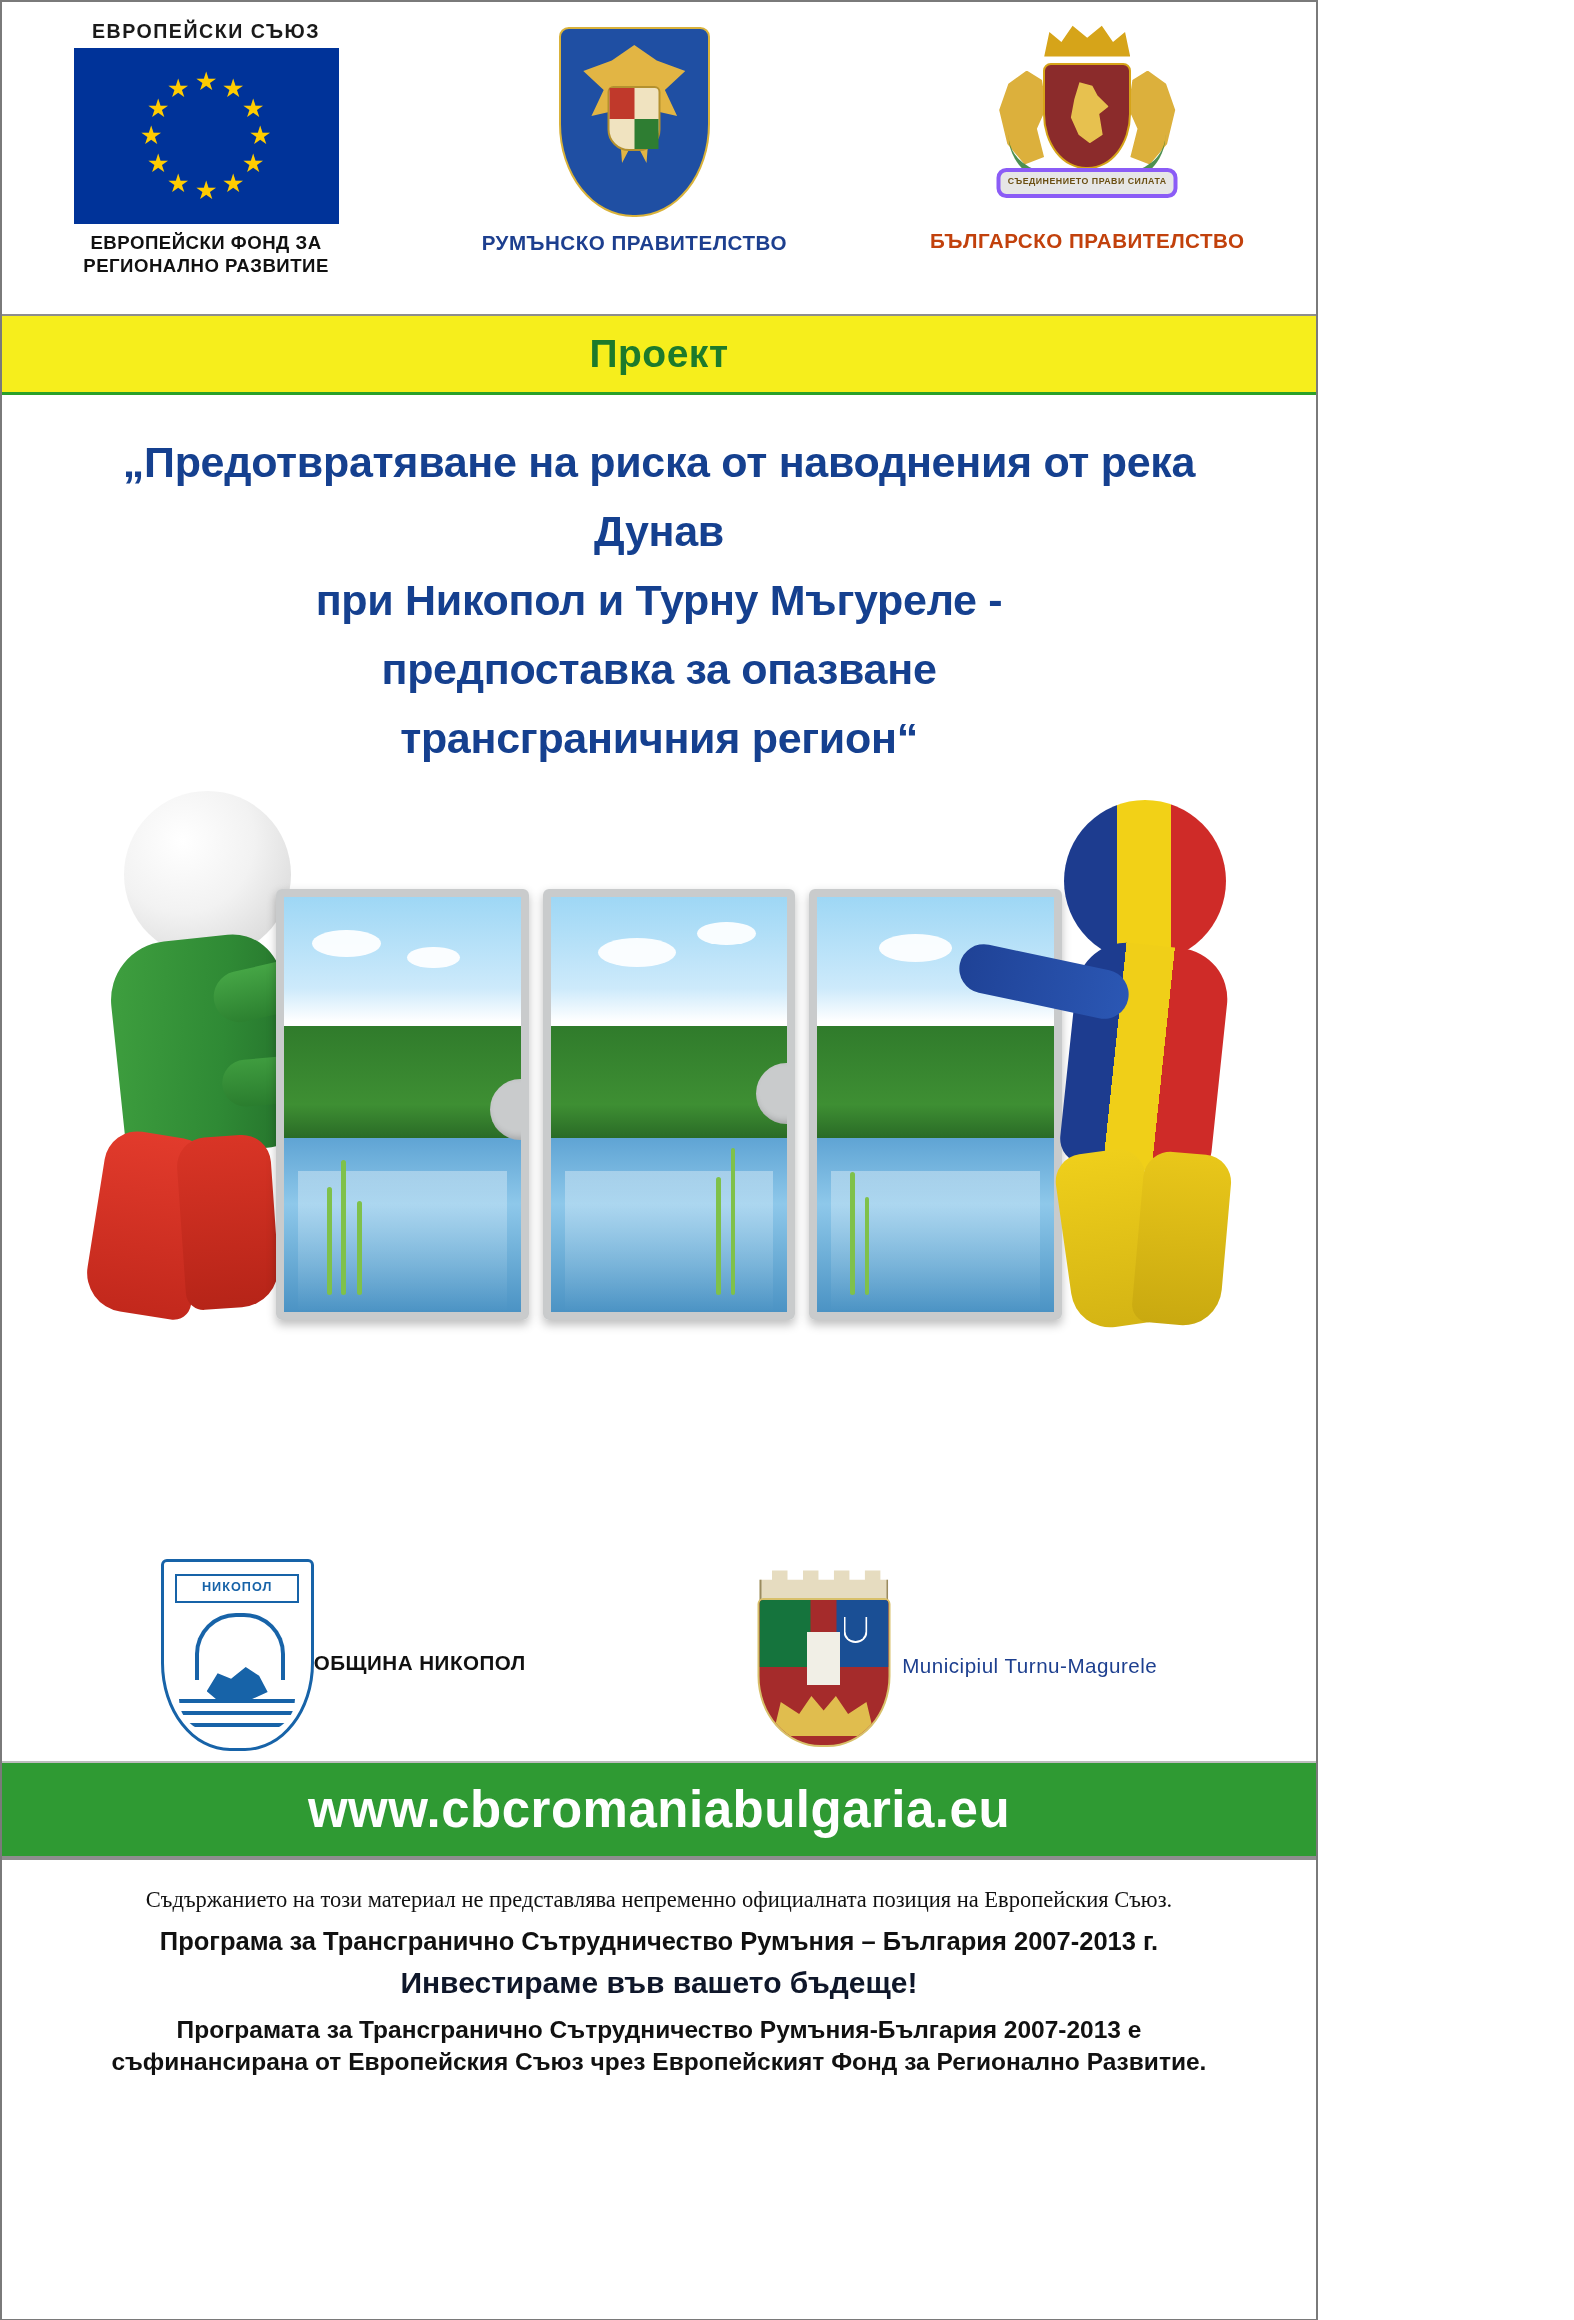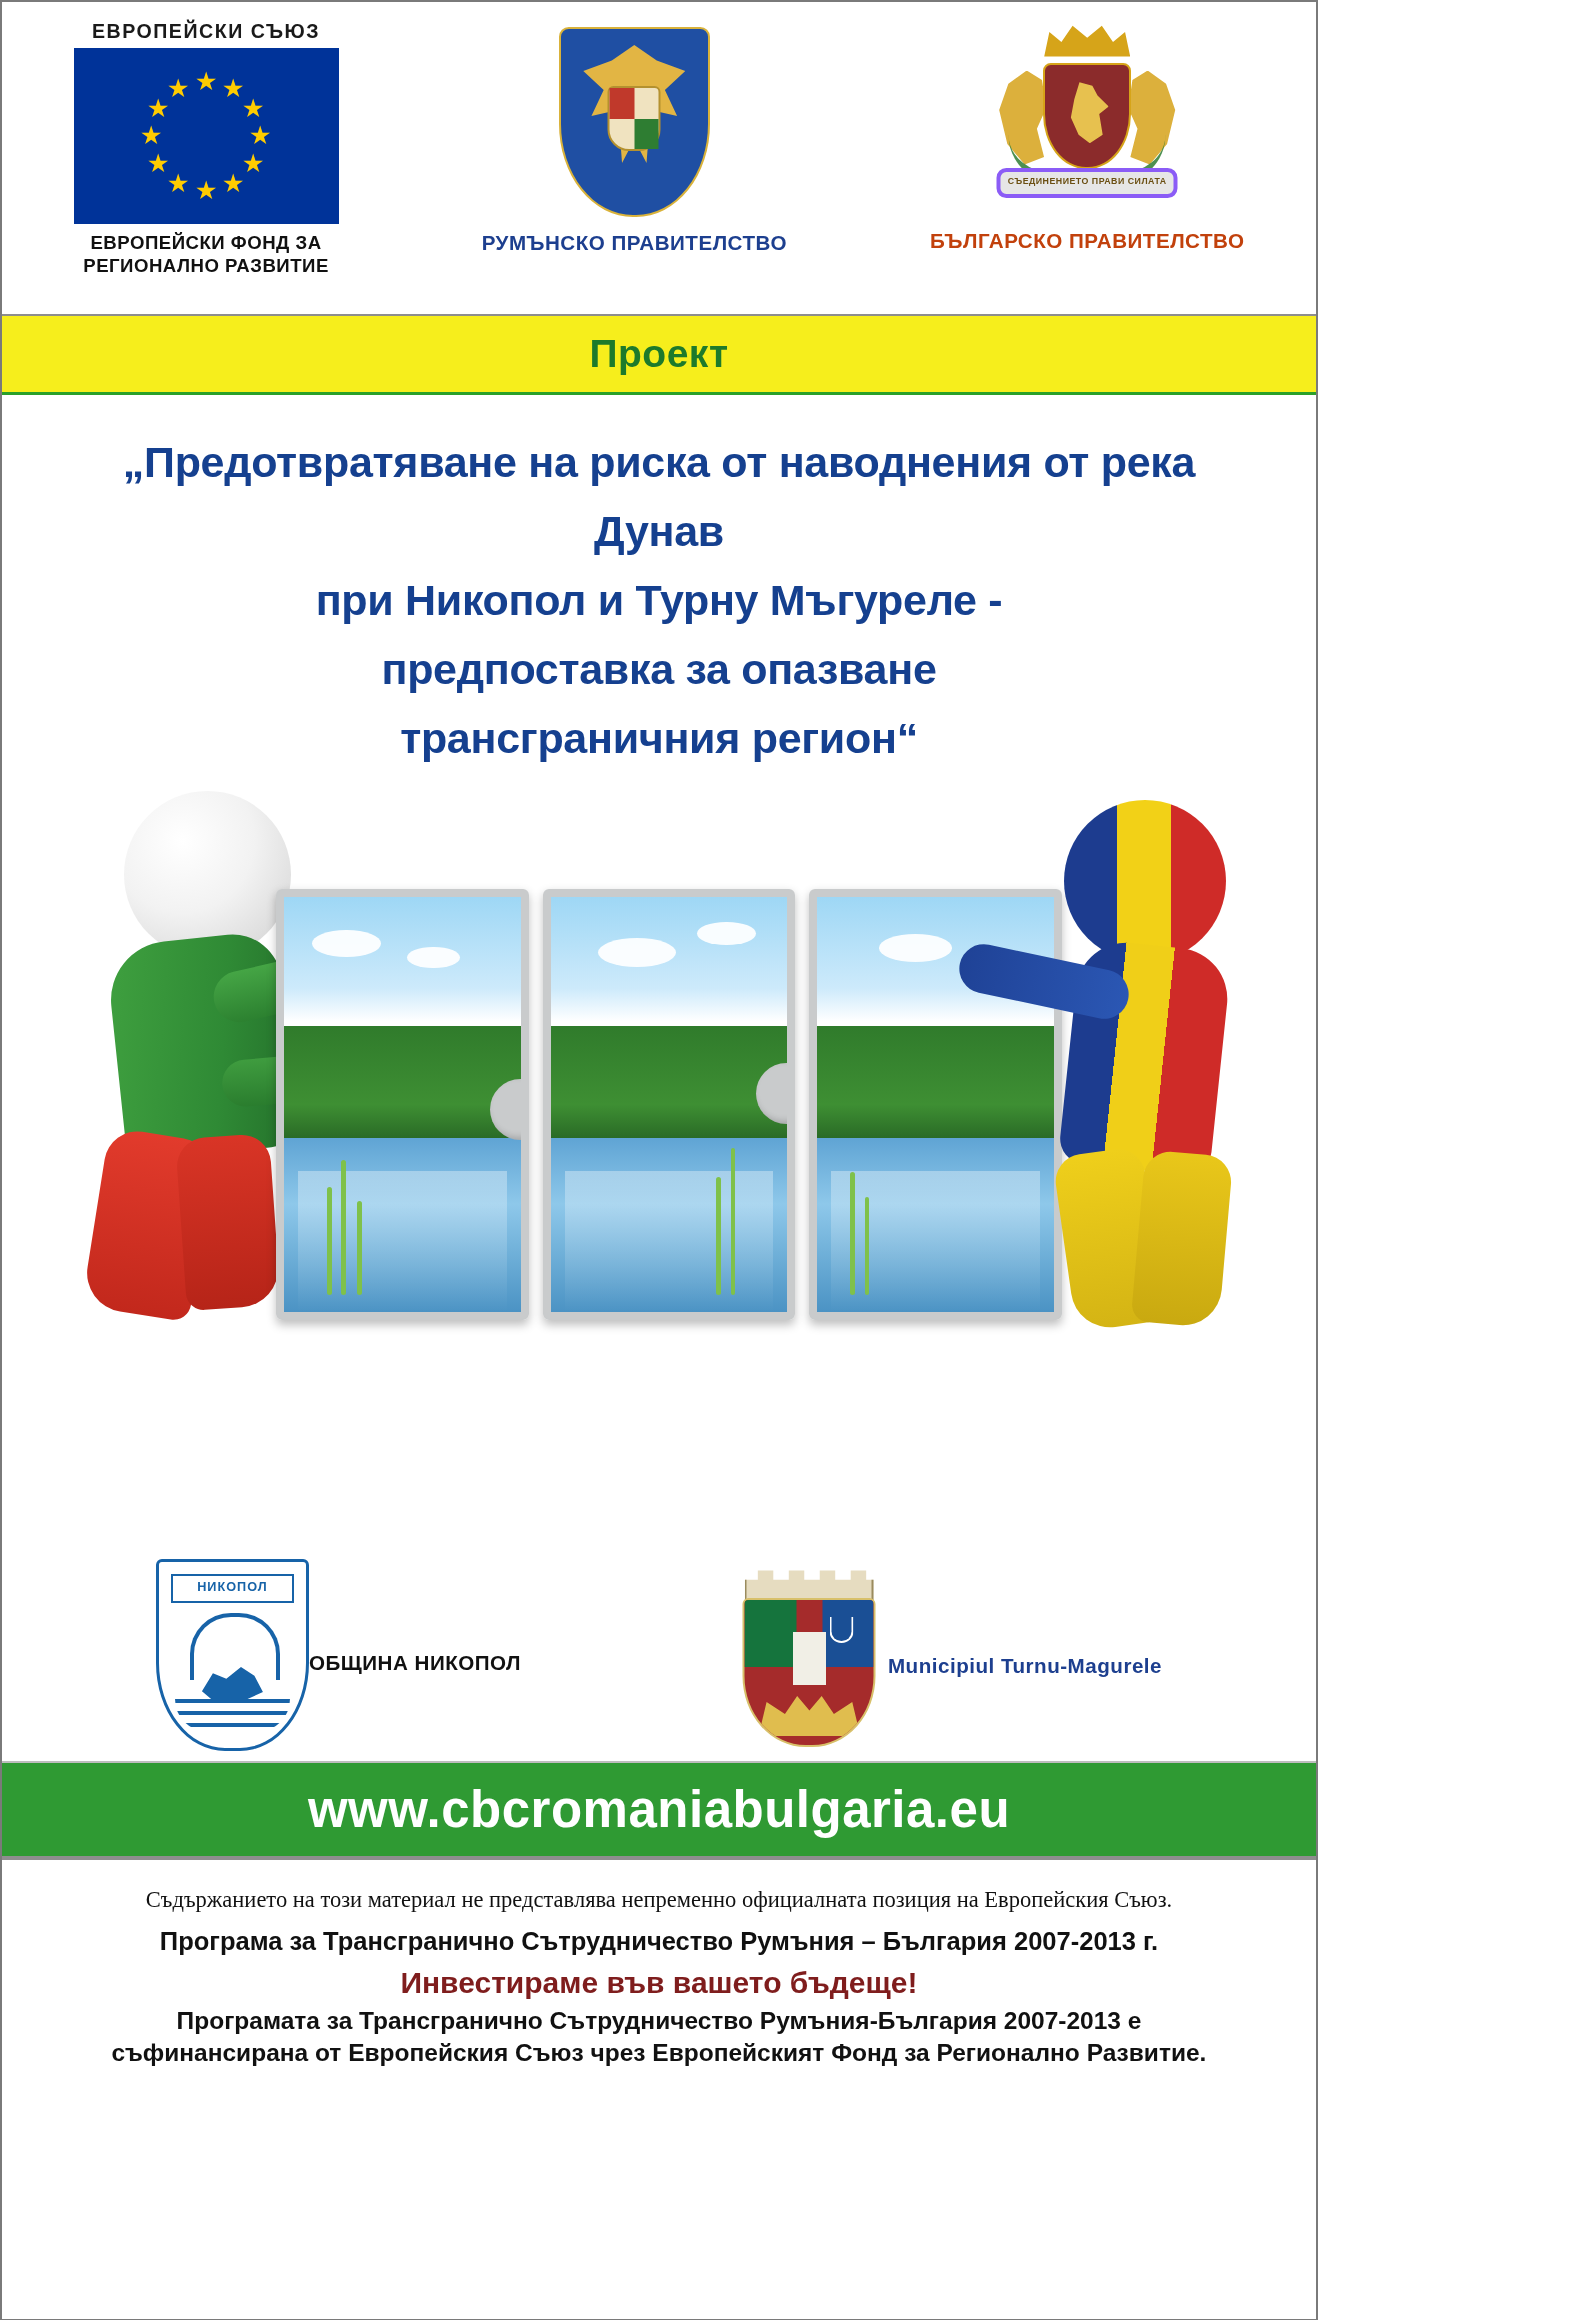--- a/index.html
+++ b/index.html
@@ -571,21 +571,21 @@
     border-top: none;
     border-radius: 0 0 11.8px 11.8px;
   }
   .partner-caption {
     margin-top: 15.7px;
     font-size: 20.6px;
     font-weight: bold;
     color: #111;
     letter-spacing: 0.5px;
   }
-  .partner-caption.ro-blue { color: #1d3f8f; font-weight: bold; }
+  .partner-caption.ro-blue { color: #1d3f8f; font-weight: normal; }
 
   
   .web-band {
     height: 93px;
     background: #2f9a33;
     border-top: 2.9px solid #bdbdbd;
     border-bottom: 4.9px solid #8e8e8e;
     display: flex;
     align-items: center;
     justify-content: center;
@@ -610,22 +610,22 @@
   }
   .f2 {
     font-size: 25.5px;
     font-weight: bold;
     color: #111;
     margin-bottom: 9.8px;
   }
   .f3 {
     font-size: 30px;
     font-weight: bold;
-    color: #7f1d1d;
-    margin-bottom: 5px;
+    color: #0f172a;
+    margin-bottom: 14px;
   }
   .f4 {
     font-size: 24.5px;
     font-weight: bold;
     color: #111;
     line-height: 32px;
   }
 </style>
 </head>
 <body>

